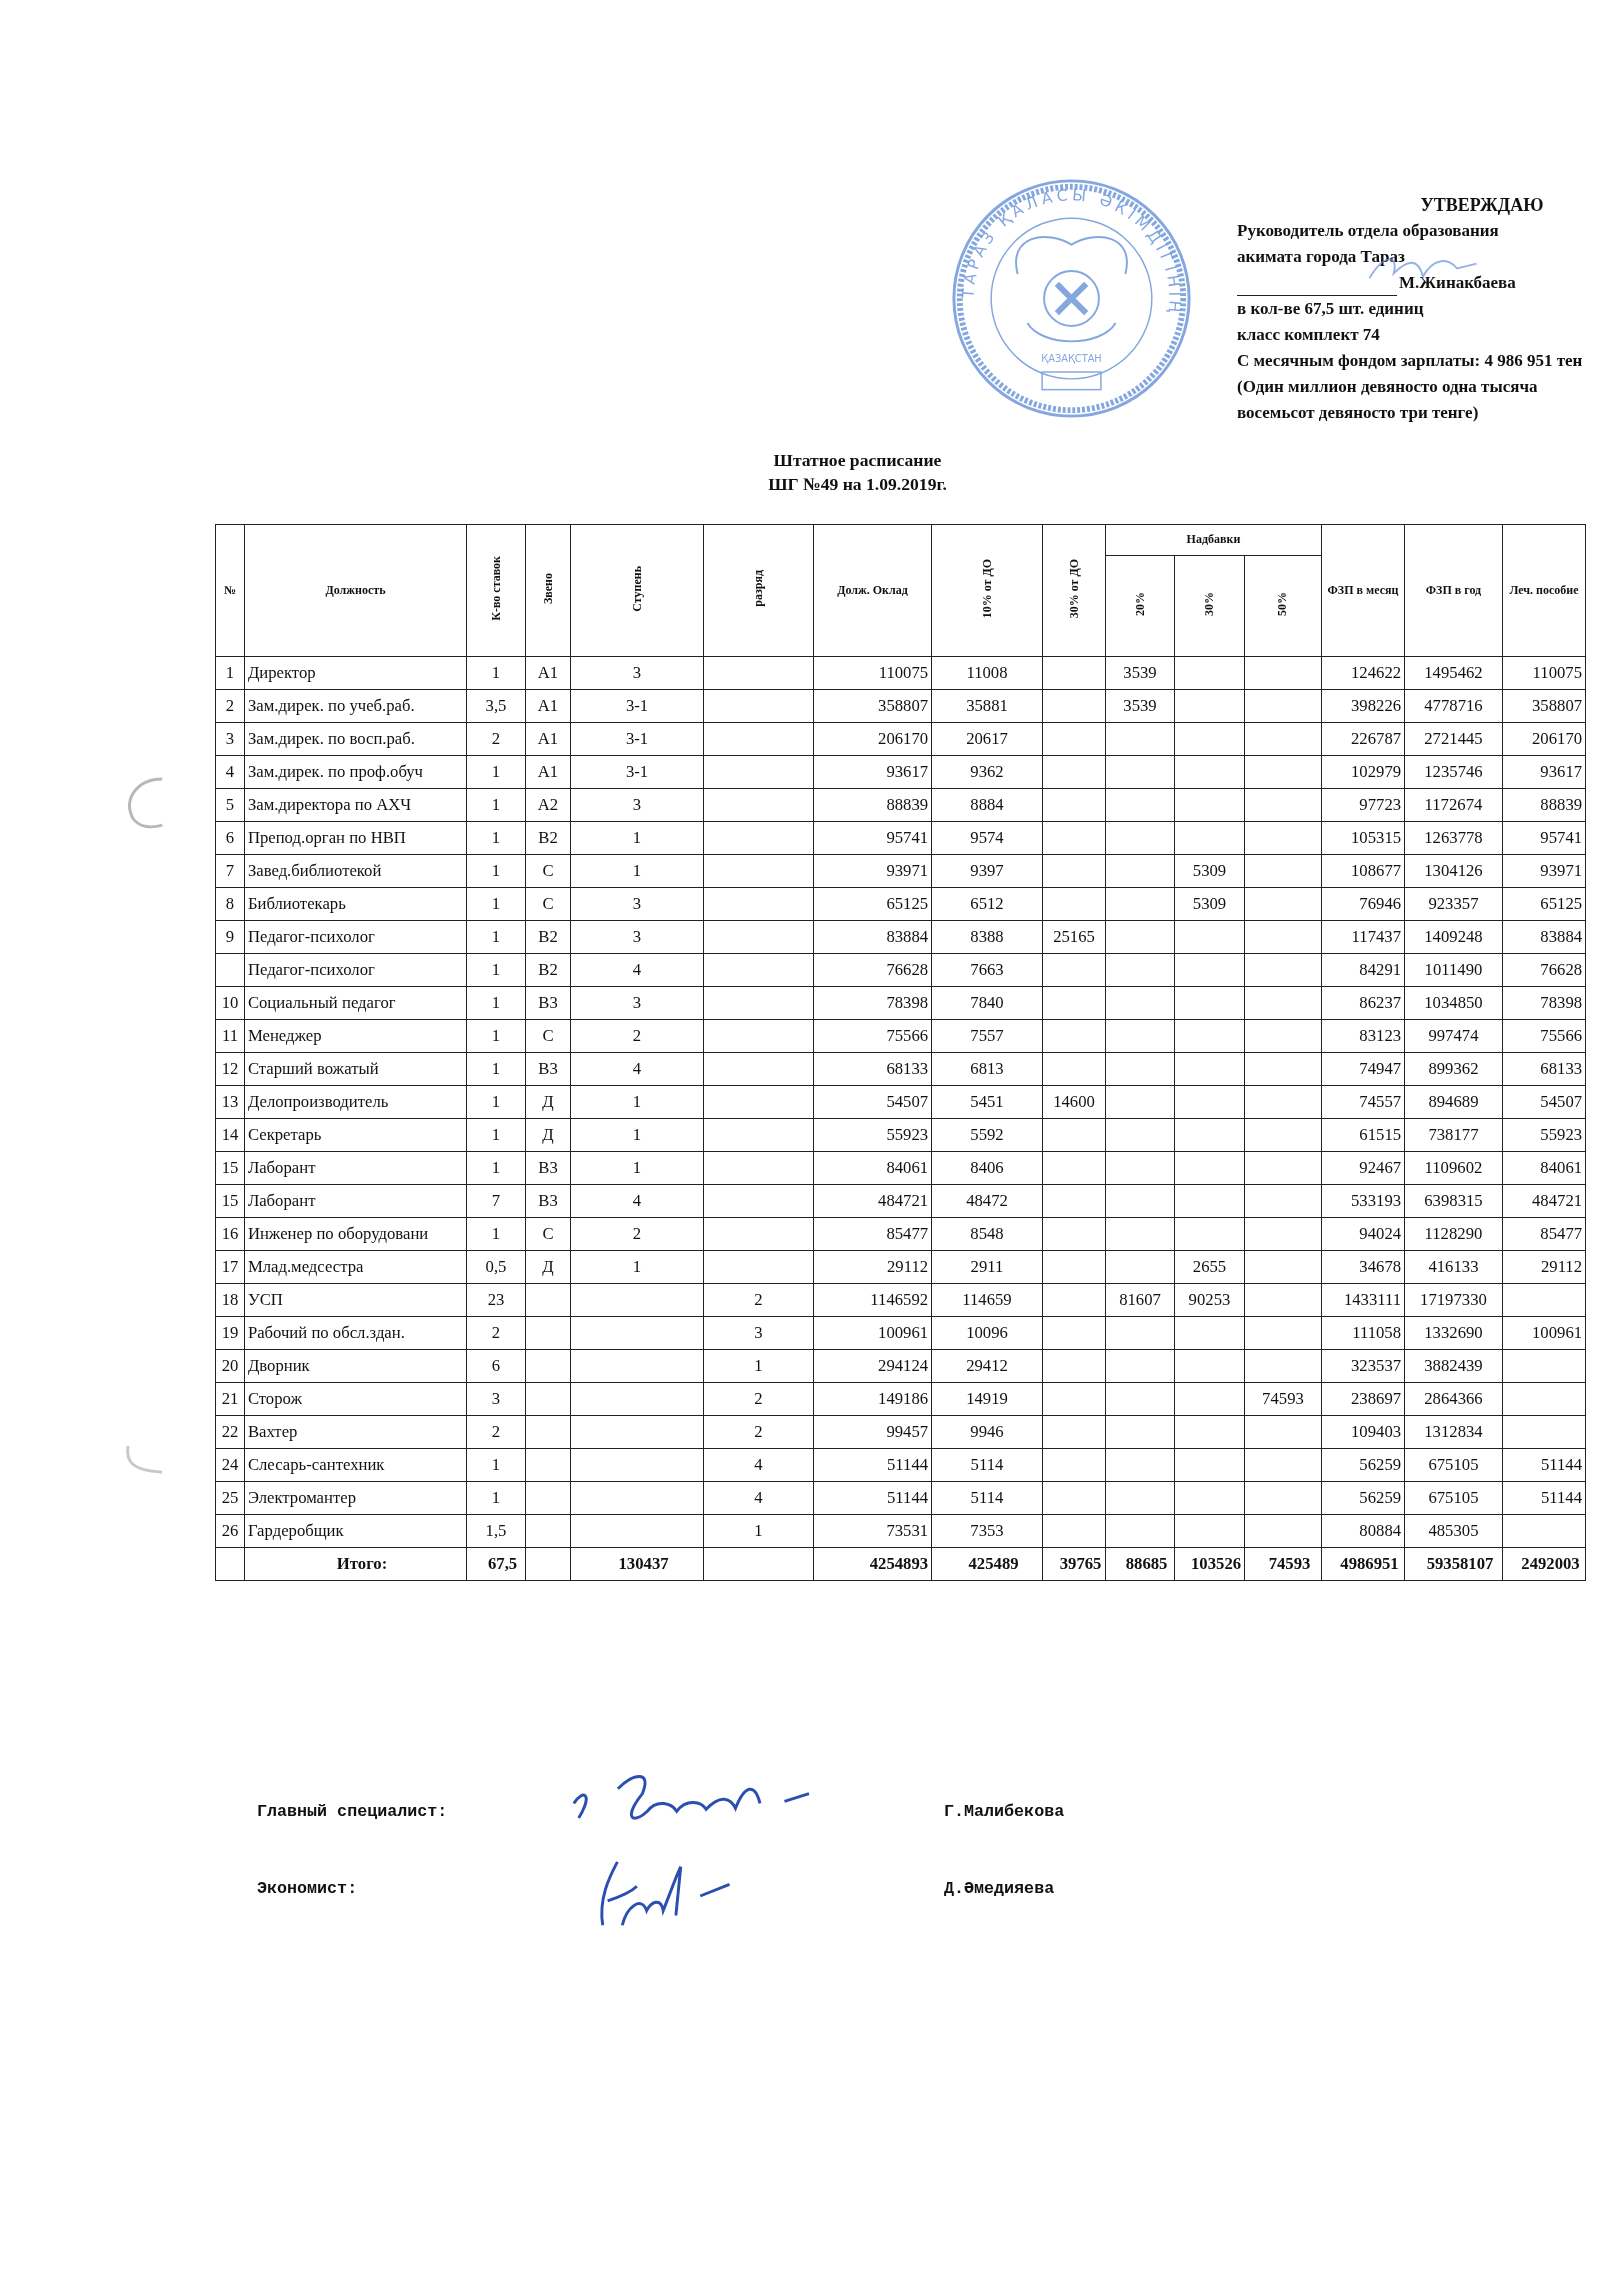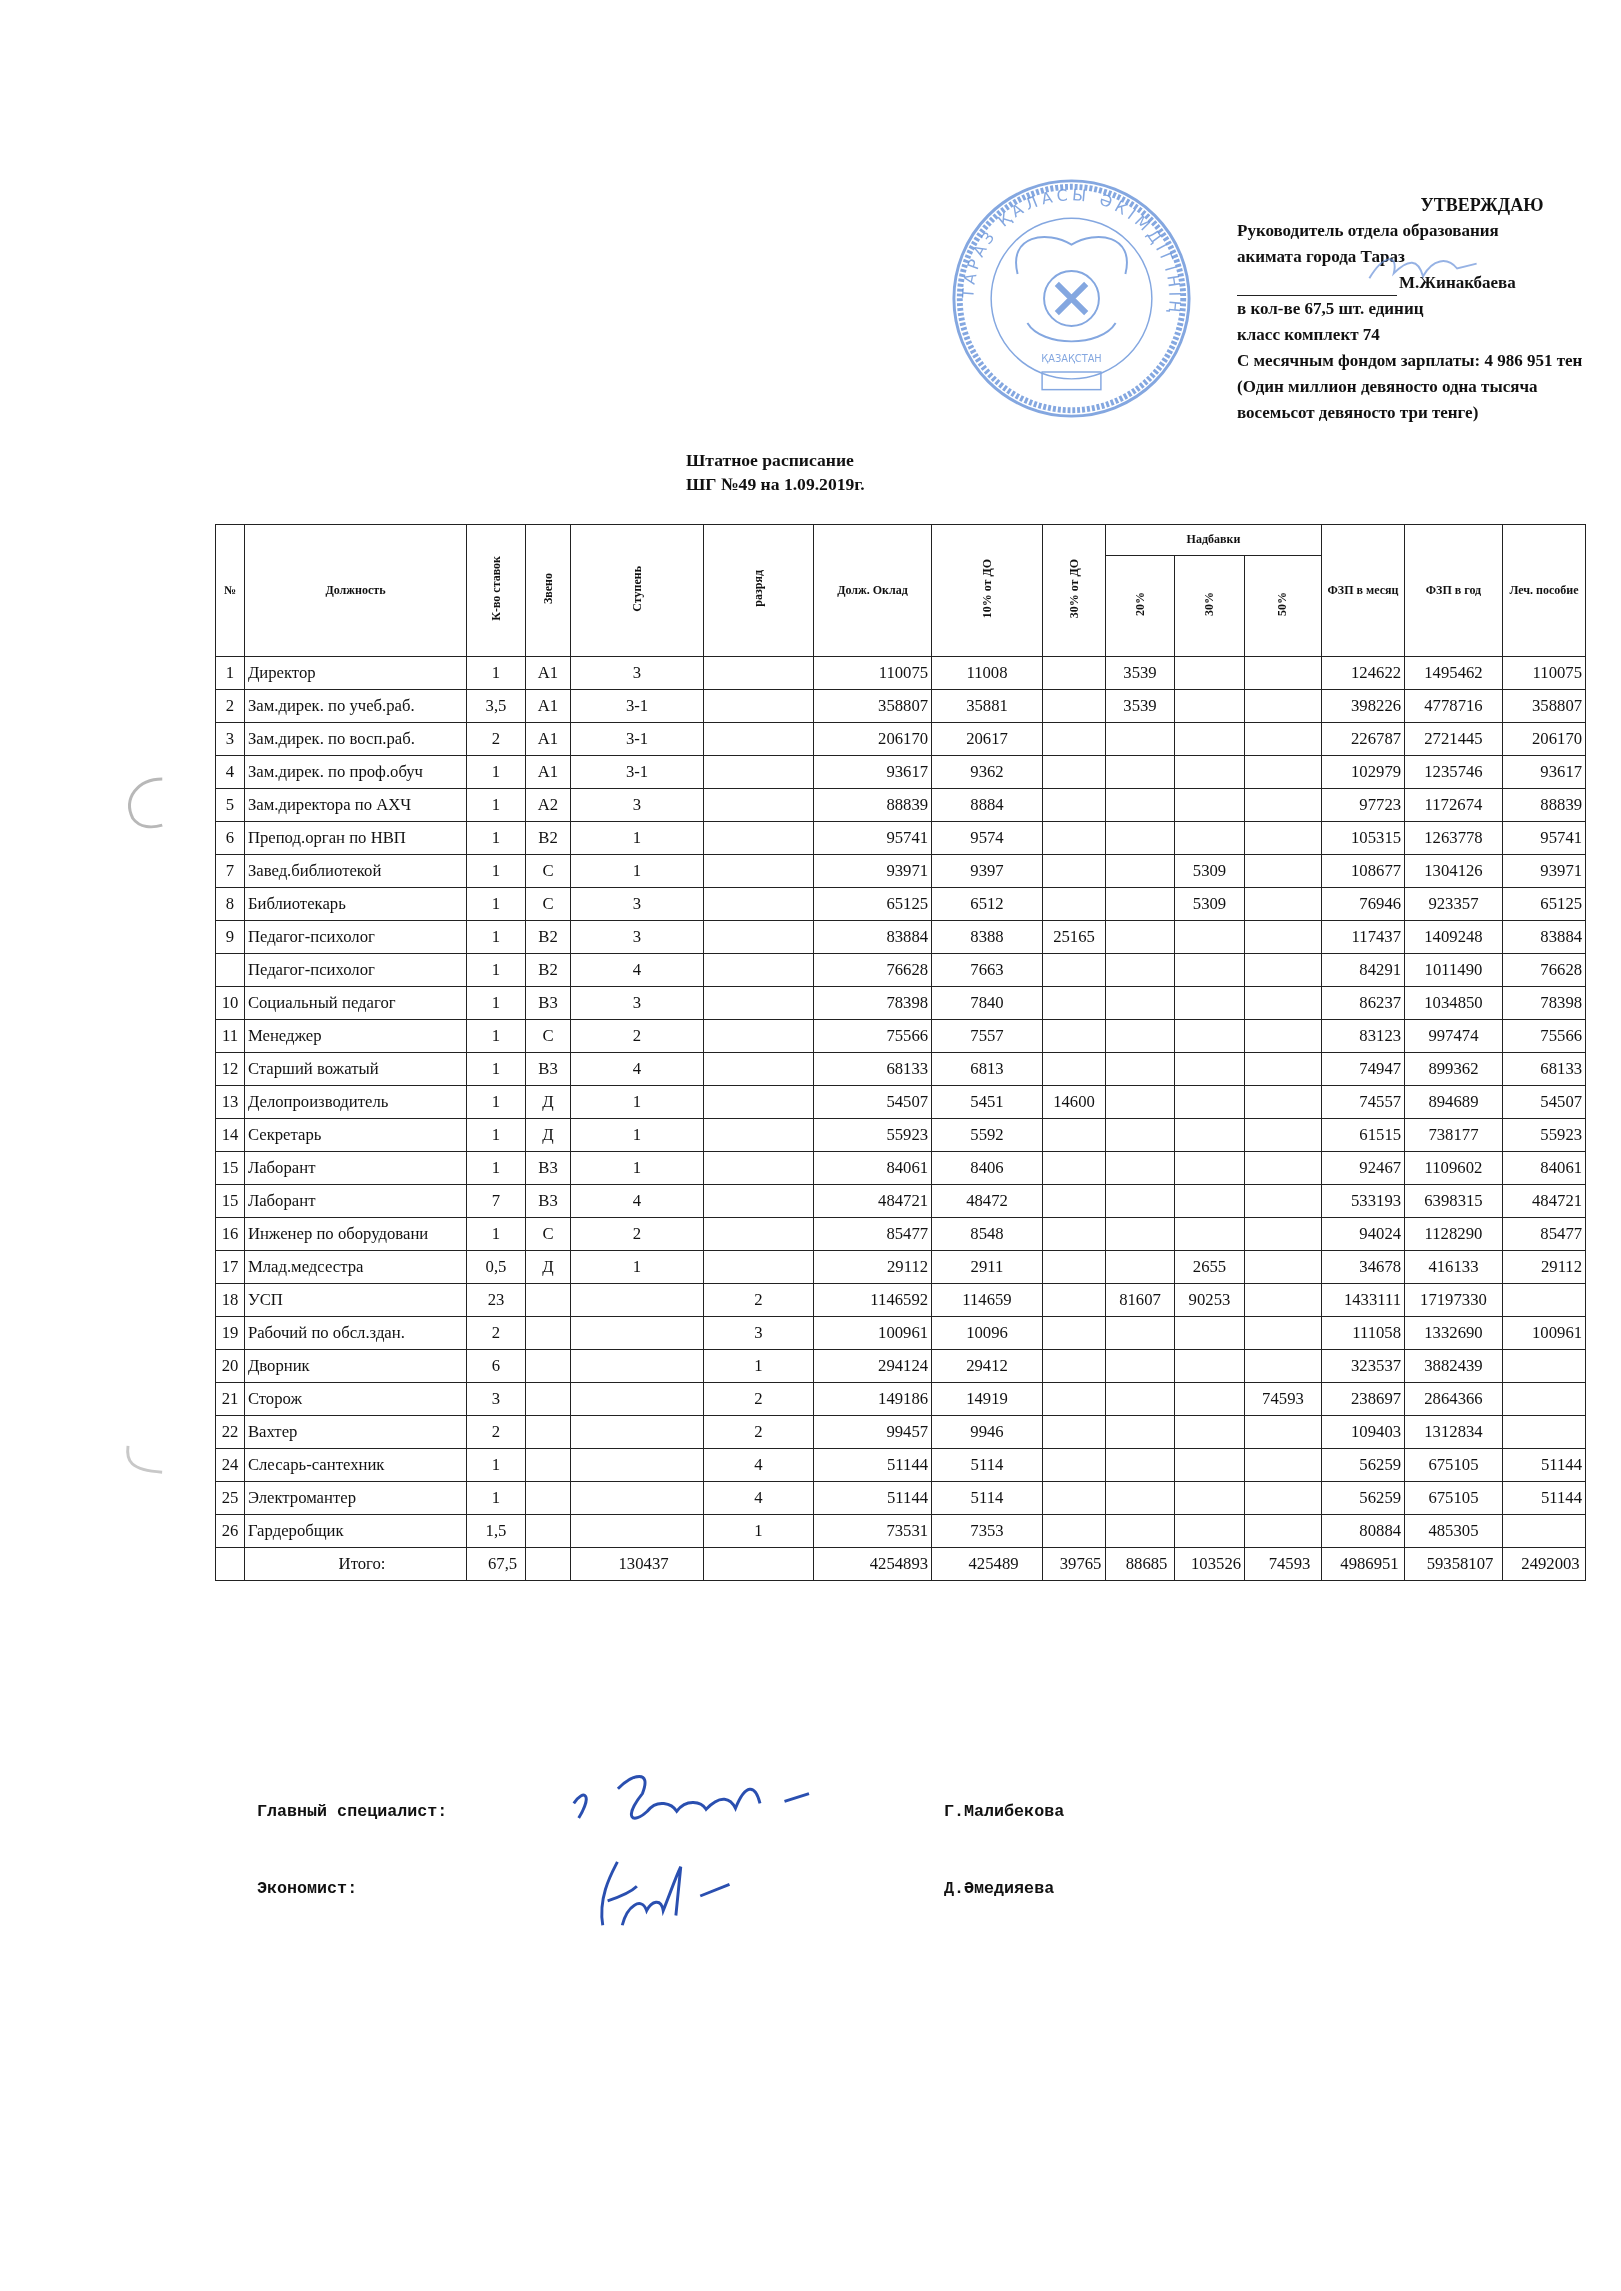--- a/index.html
+++ b/index.html
@@ -5,35 +5,35 @@
   html, body { margin: 0; padding: 0; background: #ffffff; }
   body { width: 1621px; height: 2292px; position: relative; overflow: hidden;
          font-family: "Liberation Serif", serif; color: #111; }
   .stamp { position: absolute; left: 949px; top: 176px; width: 245px; height: 245px; }
   .approve { position: absolute; left: 1237px; top: 192px; width: 451px;
              font-weight: bold; font-size: 17px; line-height: 26px; }
   .approve .title { text-align: center; padding-left: 39px; font-size: 18px; }
   .approve .line { white-space: nowrap; }
   .approve .sig-line { display: inline-block; width: 160px; border-bottom: 1.5px solid #222; margin-right: 2px; height: 17.6px; vertical-align: bottom; }
   .approve .sig-scribble { position: absolute; left: 127px; top: 57px; width: 118px; height: 39px; }
-  .doc-title { position: absolute; left: 686px; top: 449px; width: 343px; 
+  .doc-title { position: absolute; left: 686px; top: 449px; width: 343px; text-align: center;
                font-weight: bold; font-size: 17.6px; line-height: 23.5px; }
   table.staff { position: absolute; left: 215px; top: 524px; border-collapse: collapse;
                 font-size: 16.7px; table-layout: fixed; }
   table.staff td, table.staff th { border: 1.5px solid #222; padding: 0 2.9px; height: 32px;
                 font-weight: normal; white-space: nowrap; overflow: hidden; }
   table.staff th { font-weight: bold; font-size: 12px; text-align: center; height: auto; }
   table.staff th.vert { height: 98px; }
   table.staff th.vert span { display: inline-block; writing-mode: vertical-rl; transform: rotate(180deg);
                 white-space: nowrap; }
   table.staff th.tall { height: 131px; }
   table.staff td.num { text-align: right; }
   table.staff td.c { text-align: center; }
   table.staff td.l { text-align: left; }
-  table.staff tr.total td { font-weight: normal; padding-left: 16px; }
+  table.staff tr.total td { font-weight: bold; padding-left: 16px; }
   .sig-row { position: absolute; font-weight: bold; font-size: 16.7px; font-family: Liberation Mono, monospace; }
   .sig-img { position: absolute; }
   .punch { position: absolute; }
 </style>
 </head>
 <body>
 
 <svg class="punch" style="left:118px;top:774px;width:59px;height:59px" viewBox="0 0 60 60">
   <path d="M45 5 C 20 5, 5 25, 15 45 C 22 55, 35 55, 45 52" fill="none" stroke="#b8b8b8" stroke-width="3"></path>
 </svg>

